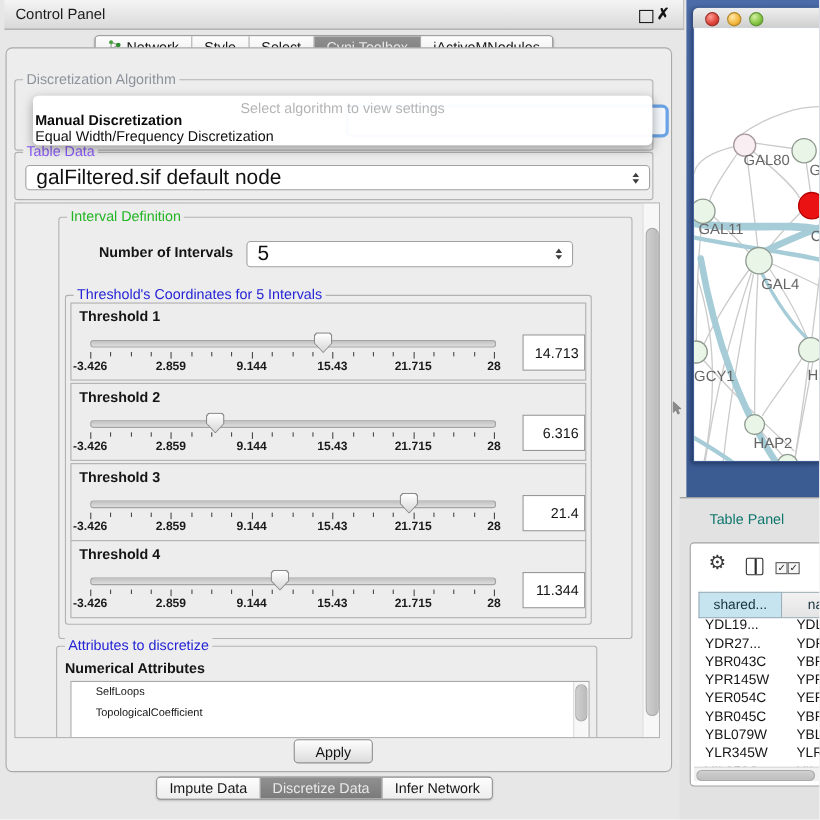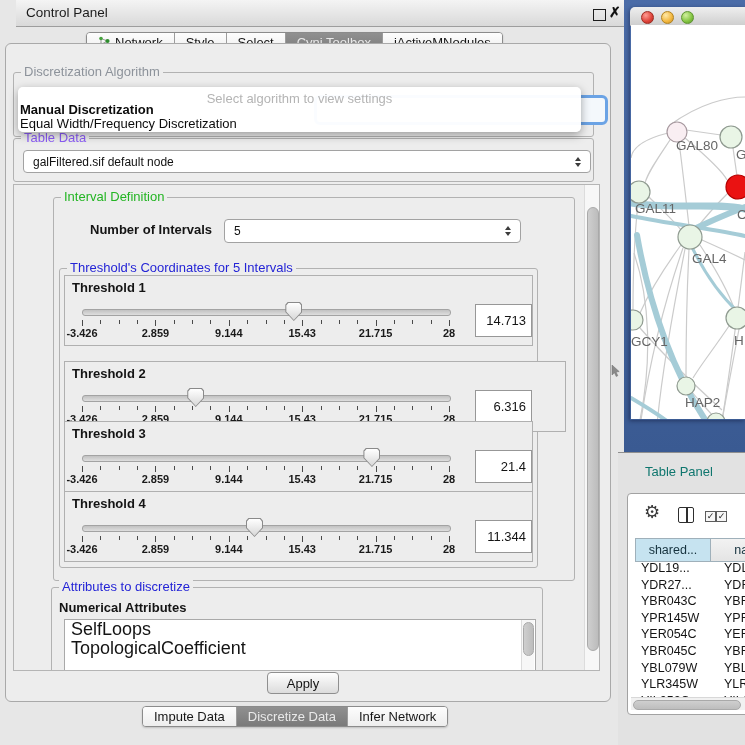--- a/index.html
+++ b/index.html
@@ -1,21 +1,21 @@
 <!DOCTYPE html>
 <html><head>
 <meta charset="utf-8">
 <style>
   html,body{margin:0;padding:0}
   #root{position:relative;width:745px;height:745px;background:#e7e7e7;overflow:hidden;
         font-family:"Liberation Sans",sans-serif;font-size:13px;color:#141414;}
   .abs{position:absolute}
 
   
-  #cp-titlebar{left:16px;top:0;width:617px;height:26px;background:linear-gradient(#f4f4f4,#d9d9d9);
+  #cp-titlebar{left:4px;top:0;width:617px;height:26px;background:linear-gradient(#f4f4f4,#d9d9d9);
     border-bottom:1px solid #9d9d9d;border-right:1px solid #bdbdbd;}
   #cp-title{left:10px;top:5px;font-size:13.5px;color:#1b1b1b}
   #float-box{left:577px;top:9px;width:11px;height:10px;border:1.6px solid #1c1c1c;background:transparent}
   #close-x{left:593px;top:4px;font-size:14px;font-weight:900;color:#111}
 
   
   .tabbar{display:flex;height:19px;border:1px solid #8b8b8b;border-radius:4px;overflow:hidden;
     background:#f6f6f6;box-shadow:0 1px 2px rgba(0,0,0,.18)}
   .tab{display:flex;align-items:center;gap:4px;padding:0 11px;font-size:13px;white-space:nowrap;
     background:linear-gradient(#fdfdfd,#ededed);border-right:1px solid #9c9c9c;color:#161616;cursor:default}
@@ -26,29 +26,29 @@
   #main-panel{left:5px;top:43px;width:604px;height:657px;background:#ededed;
     border:1px solid #a9a9a9;border-radius:6px}
   .group{position:absolute;border:1px solid #b2b2b2;border-radius:3px}
   .gtitle{position:absolute;top:-9px;left:7px;background:#ededed;padding:0 3px;font-size:13px;white-space:nowrap}
   .gtitle.blue{color:#2424d6}
   .gtitle.green{color:#23b523}
   .gtitle.dim{color:#8d939b}
 
   
   .combo{position:absolute;background:#fff;border:1px solid #a2a2a2;border-radius:4px;
-    display:flex;align-items:center;padding:0 9px;font-size:12px;color:#111}
+    display:flex;align-items:center;padding:0 9px;font-size:19px;color:#111}
   .spin{position:absolute;right:9px;top:50%;transform:translateY(-50%);display:flex;flex-direction:column;gap:2px}
   .spin i{display:block;width:0;height:0;border-left:3.5px solid transparent;border-right:3.5px solid transparent}
   .spin .up{border-bottom:4px solid #3c3c3c}
   .spin .dn{border-top:4px solid #3c3c3c}
   #algo-focus{left:300px;top:22px;width:288px;height:24px;border:3px solid #6ba3e5;border-radius:6px;background:#f4f8fc}
 
   
-  #algo-popup{left:18px;top:87px;width:563px;height:45px;z-index:40;background:rgba(255,255,255,.97);
+  #algo-popup{left:30px;top:87px;width:563px;height:45px;z-index:40;background:rgba(255,255,255,.97);
     border-radius:5px;box-shadow:0 3px 10px rgba(0,0,0,.35)}
   #algo-prompt{position:absolute;left:0;right:0;top:4px;text-align:center;color:#b4b4b4}
   .algo-item{position:absolute;left:2px;height:14px;line-height:14px;color:#0c0c0c}
   .algo-item.b{font-weight:700;top:16px}
   .algo-item.n{top:30px}
 
   
   #scrollpane{left:13px;top:184px;width:585px;height:485px;border:1px solid #b5b5b5;overflow:hidden;background:#ededed}
   .vtrack{position:absolute;background:#f7f7f7;border-left:1px solid #dcdcdc}
   .vthumb{position:absolute;background:linear-gradient(90deg,#cfcfcf,#bcbcbc);border:1px solid #a9a9a9;border-radius:6px}
@@ -63,21 +63,21 @@
   .handle{position:absolute;width:17px;height:19px}
   .handle .o,.handle .i{position:absolute;clip-path:polygon(14% 0,86% 0,100% 14%,100% 52%,50% 100%,0 52%,0 14%)}
   .handle .o{inset:0;background:#8a8a8a}
   .handle .i{inset:1px;background:linear-gradient(#ffffff,#d7d7d7)}
   .vbox{position:absolute;left:410px;top:28px;width:50px;height:31px;background:#fff;border:1px solid #979797;
     display:flex;align-items:center;justify-content:flex-end;padding-right:5px;font-size:13px}
 
   
   #attr-list{position:absolute;left:12px;top:31px;width:470px;height:54px;background:#fff;
     border:1px solid #a9a9a9;overflow:hidden}
-  .attr-item{padding-left:6px;line-height:19px;font-size:18px}
+  .attr-item{padding-left:22px;line-height:19px;font-size:10px}
 
   
   #apply-btn{left:267px;top:672px;width:70px;height:20px;border:1px solid #8f8f8f;border-radius:4px;
     background:linear-gradient(#fefefe,#dcdcdc);display:flex;align-items:center;justify-content:center;font-size:13px}
 
   
   #net-panel{left:624px;top:0;width:121px;height:452px;background:linear-gradient(180deg,#4b6ca8,#3a5a92)}
   #net-window{position:absolute;left:6px;top:7px;width:115px;height:413px;border-radius:5px 0 0 0;
     overflow:hidden;box-shadow:-1px 1px 4px rgba(0,0,30,.4)}
   #net-titlebar{position:absolute;left:0;top:0;right:0;height:18px;background:linear-gradient(#efefef,#cfcfcf);
@@ -220,21 +220,21 @@
             <div class="ticklbl" style="left: 133.8px;">9.144</div>
             <div class="ticklbl" style="left: 207.2px;">15.43</div>
             <div class="ticklbl" style="left: 280.6px;">21.715</div>
             <div class="ticklbl" style="left: 354px;">28</div>
             <div class="handle" style="left: 220.331px; top: 26px;">
               <span class="o"></span>
               <span class="i"></span>
             </div>
             <div class="vbox">14.713</div>
           </div>
-          <div class="thr" style="top: 92px; padding-left: 33px;">
+          <div class="thr" style="top: 79px;">
             <div class="t">Threshold 2</div>
             <div class="track"></div>
             <div class="tick" style="left: 17px; top: 44px; height: 6px;"></div>
             <div class="tick" style="left: 35.35px; top: 44px; height: 3.5px;"></div>
             <div class="tick" style="left: 53.7px; top: 44px; height: 3.5px;"></div>
             <div class="tick" style="left: 72.05px; top: 44px; height: 3.5px;"></div>
             <div class="tick" style="left: 90.4px; top: 44px; height: 6px;"></div>
             <div class="tick" style="left: 108.75px; top: 44px; height: 3.5px;"></div>
             <div class="tick" style="left: 127.1px; top: 44px; height: 3.5px;"></div>
             <div class="tick" style="left: 145.45px; top: 44px; height: 3.5px;"></div>

